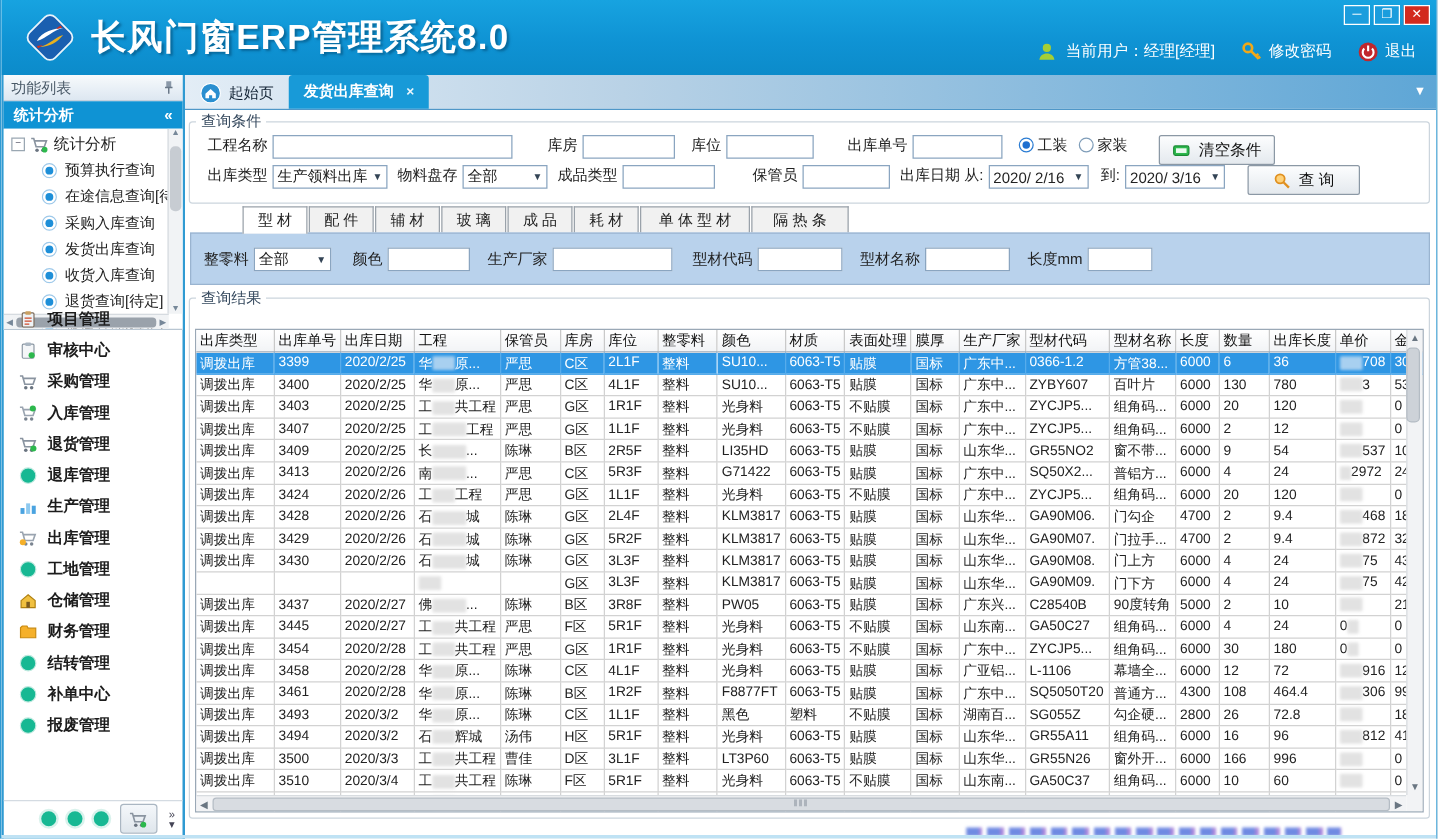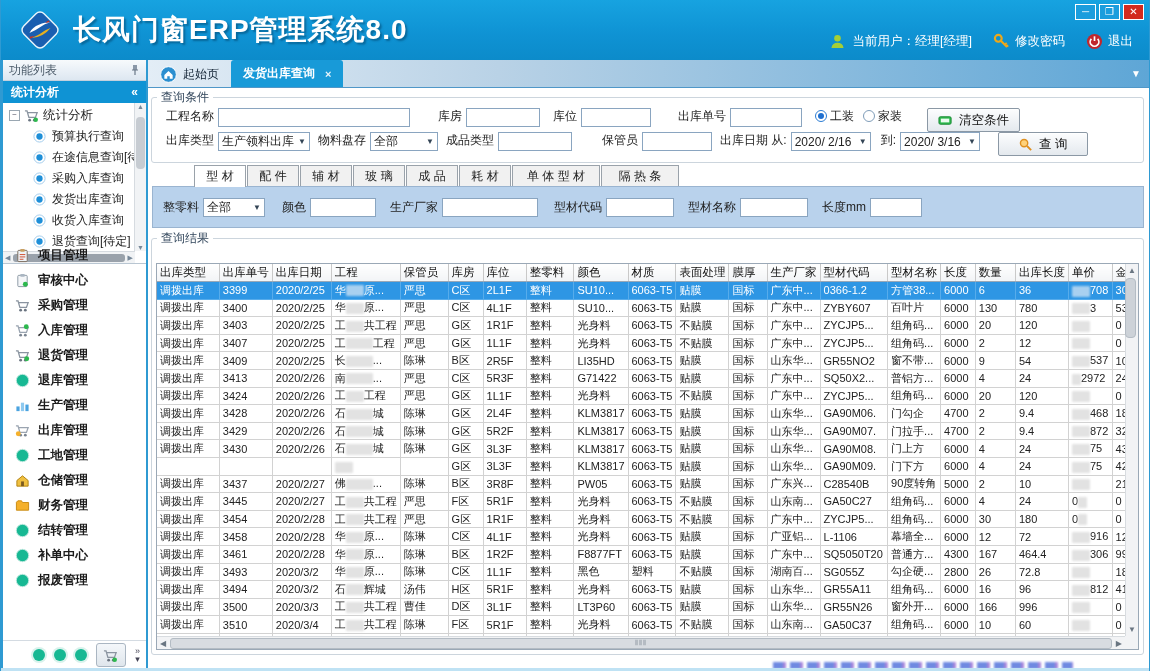--- a/index.html
+++ b/index.html
@@ -858,21 +858,21 @@
                 <td>1R2F</td>
                 <td>整料</td>
                 <td>F8877FT</td>
                 <td>6063-T5</td>
                 <td>贴膜</td>
                 <td>国标</td>
                 <td>广东中...</td>
                 <td>SQ5050T20</td>
                 <td>普通方...</td>
                 <td>4300</td>
-                <td>167</td>
+                <td>108</td>
                 <td>464.4</td>
                 <td><span class="censor" style="width: 18px;"></span>306</td>
                 <td>996</td>
               </tr>
               <tr>
                 <td>调拨出库</td>
                 <td>3493</td>
                 <td>2020/3/2</td>
                 <td>华<span class="censor" style="width: 18px;"></span>原...</td>
                 <td>陈琳</td>

